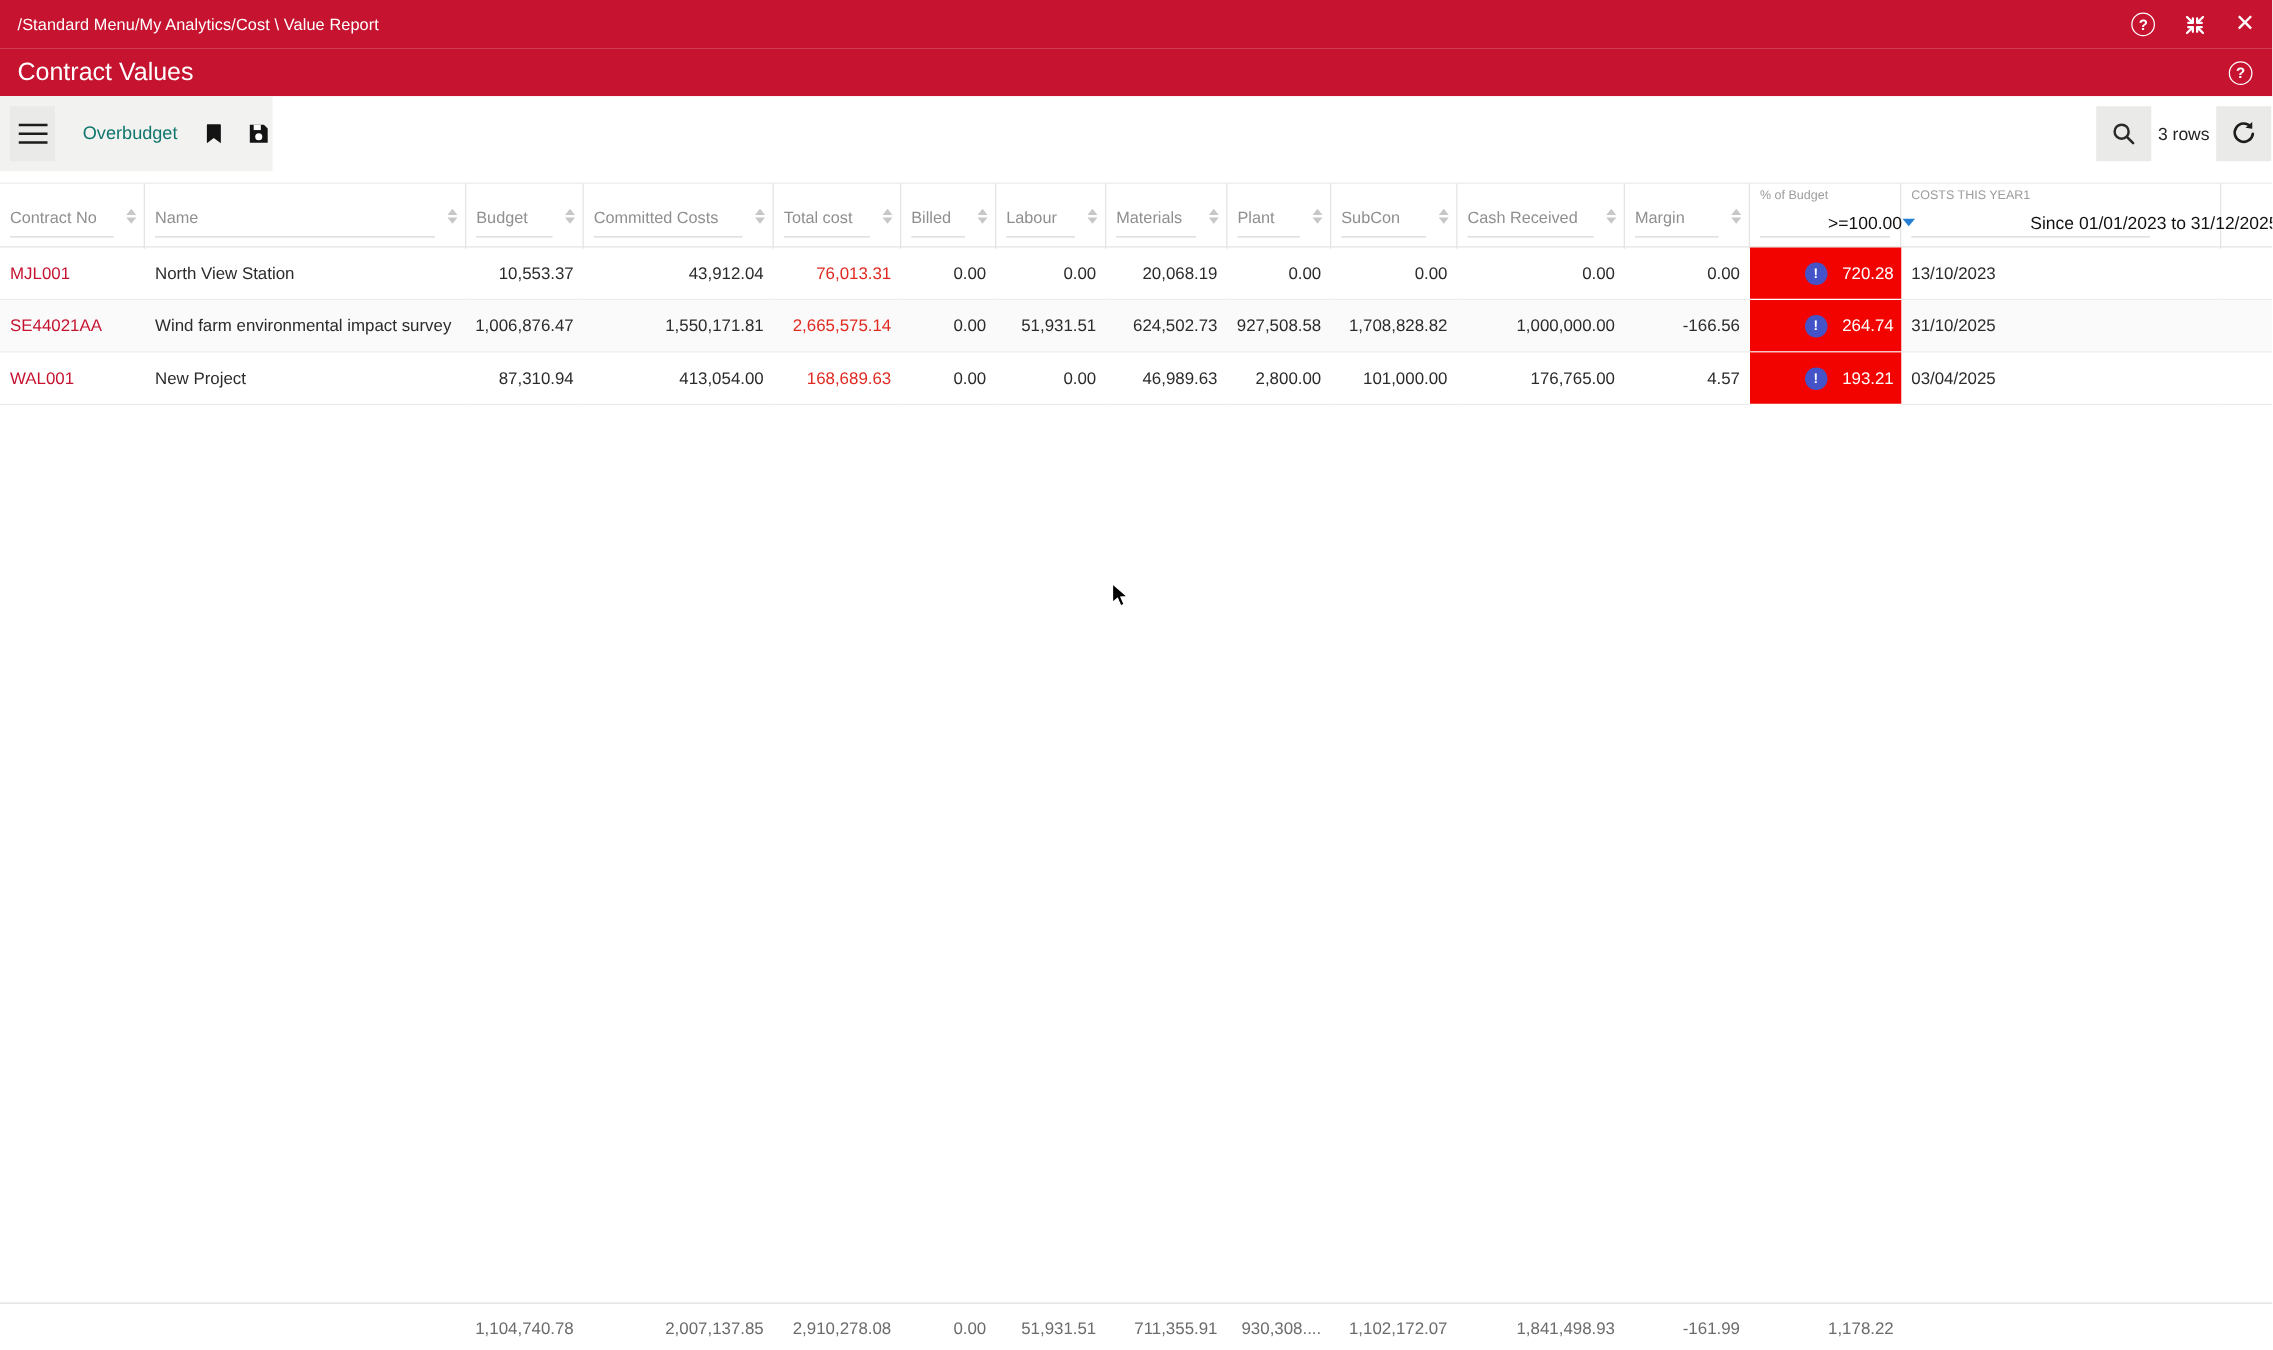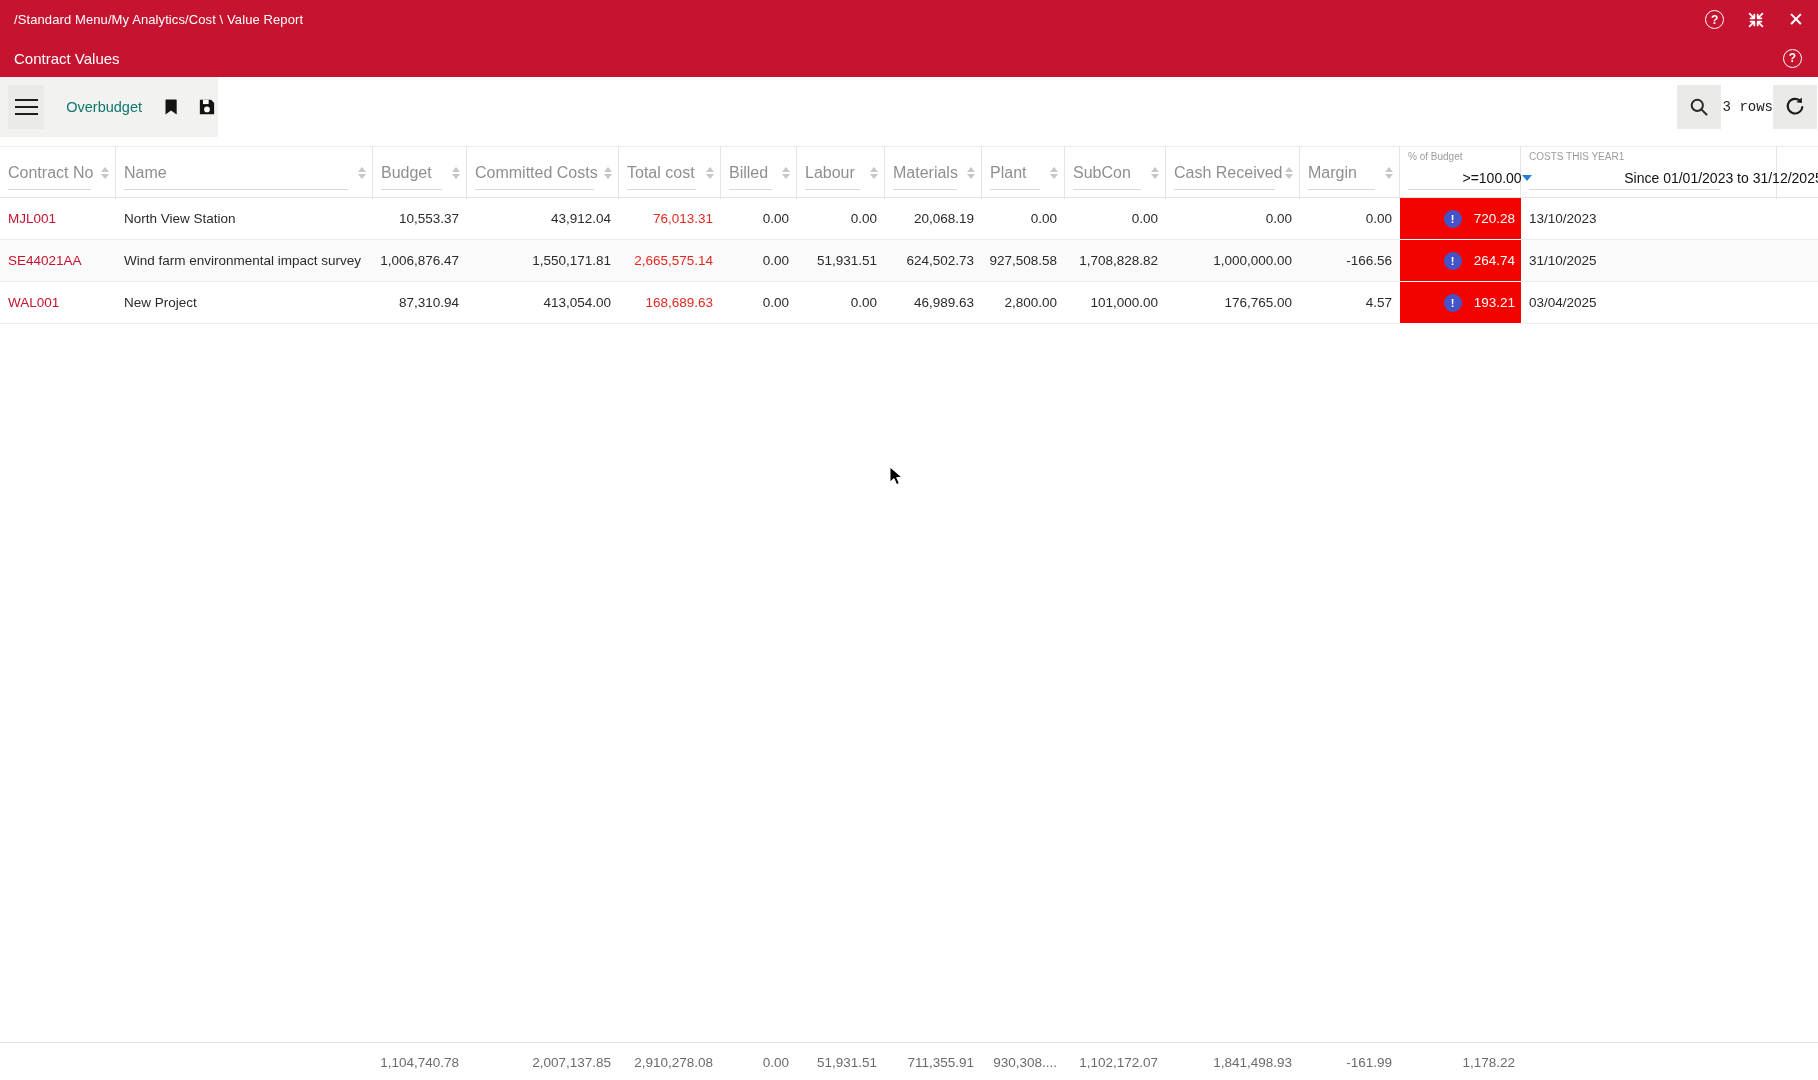--- a/index.html
+++ b/index.html
@@ -7,51 +7,51 @@
   body { font-family:"Liberation Sans","DejaVu Sans",sans-serif; }
   #canvas { position:relative; width:1818px; height:1080px; overflow:hidden; background:#fff; }
 
   
   .topbar { position:absolute; left:0; top:0; width:1818px; height:39px;
             background:#C51330; display:flex; align-items:center; color:#fff; }
   .breadcrumb { margin-left:14px; font-size:13px; letter-spacing:.1px; }
   .topbar-icons { margin-left:auto; display:flex; align-items:center; gap:22px; margin-right:14px; }
   .subbar { position:absolute; left:0; top:39px; width:1818px; height:38px;
             background:#C51330; display:flex; align-items:center; color:#fff; }
-  .subbar-title { margin-left:14px; font-size:15px; }
+  .subbar-title { margin-left:14px; font-size:20px; }
   .subbar-icons { margin-left:auto; margin-right:16px; display:flex; align-items:center; }
   .help-circle { width:19px; height:19px; border:1.7px solid #fff; border-radius:50%;
                  display:flex; align-items:center; justify-content:center;
                  font-size:12px; font-weight:bold; color:#fff; cursor:pointer; }
   .icon-btn { display:flex; align-items:center; justify-content:center; cursor:pointer; }
   .close-x { font-size:19px; color:#fff; line-height:1; }
 
   
   .toolbar { position:absolute; left:0; top:77px; width:1818px; height:60px; background:#fff; }
   .toolbar-left-panel { position:absolute; left:0; top:0; width:218px; height:60px;
                         background:#f2f2f0; display:flex; align-items:center; }
   .sq-btn { width:44px; height:44px; background:#eaeae8; display:flex; align-items:center;
             justify-content:center; cursor:pointer; }
   .hamburger { margin-left:8px; }
   .hamburger-lines { display:flex; flex-direction:column; gap:4.5px; }
   .hamburger-lines span { display:block; width:23px; height:2.6px; background:#1c1c1c; }
   .view-label { margin-left:22px; font-size:14.5px; color:#0f766e; }
   .toolbar-left-icons { display:flex; align-items:center; gap:14px; margin-left:18px; }
   .toolbar-right { position:absolute; right:0; top:0; height:60px; display:flex; align-items:center; }
-  .rows-count { font-size:14px; color:#222; width:52px; text-align:right;font-family:Liberation Mono, monospace; }
+  .rows-count { font-size:14px; color:#222; width:52px; text-align:center; }
 
   
   .grid-row { display:grid;
     grid-template-columns:116px 257px 94px 152px 102px 76px 88px 97px 83px 101px 134px 100px 121px 256px 1fr; }
   .thead { position:absolute; left:0; top:146px; width:1818px; height:52px;
            border-top:1px solid #ececec; border-bottom:1px solid #e4e4e4; background:#fff; }
   .hcell { position:relative; height:52px; border-right:1px solid #e4e4e4;
            display:flex; align-items:center; padding:0 6px 0 8px; cursor:pointer; }
   .hcell:last-child { border-right:none; }
-  .hlabel { font-size:16px; color:#8f8f8f; white-space:nowrap; }
+  .hlabel { font-size:13px; color:#8f8f8f; white-space:nowrap; }
   .hline { position:absolute; left:8px; right:24px; bottom:9px; height:1px; background:#d8d8d8; }
   .sort { display:flex; flex-direction:column; gap:2.5px; margin-left:auto; }
   .tri-up { width:0; height:0; border-left:4px solid transparent; border-right:4px solid transparent;
             border-bottom:5px solid #c7c7c7; }
   .tri-down { width:0; height:0; border-left:4px solid transparent; border-right:4px solid transparent;
               border-top:5px solid #c7c7c7; }
   .hcell-filter { flex-direction:row; align-items:stretch; justify-content:flex-start; padding-top:4px; }
   .flt-label { font-size:10px; color:#9c9c9c; white-space:nowrap; }
   .flt-row { display:flex; align-items:center; margin-top:5px; }
   .flt-value { font-size:14px; color:#111; white-space:nowrap; }

